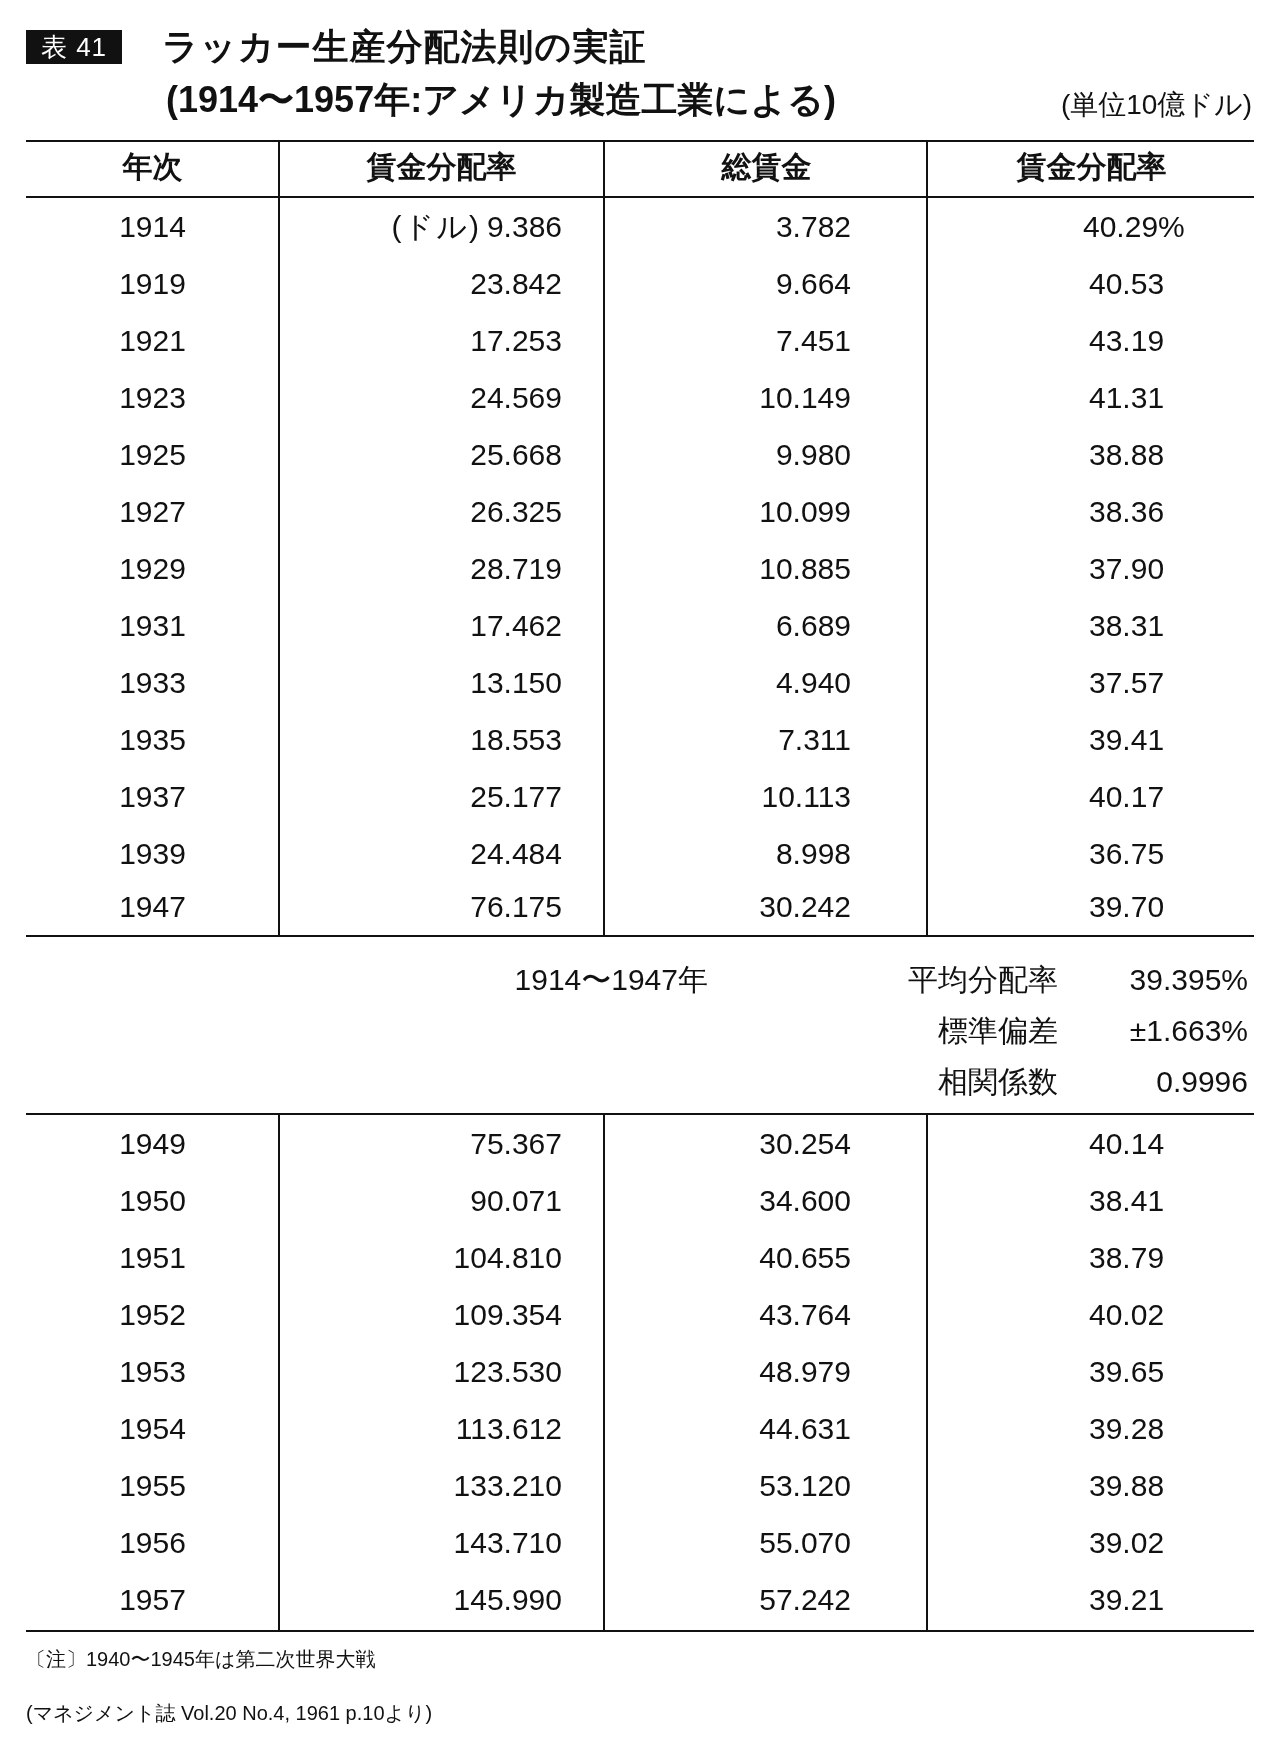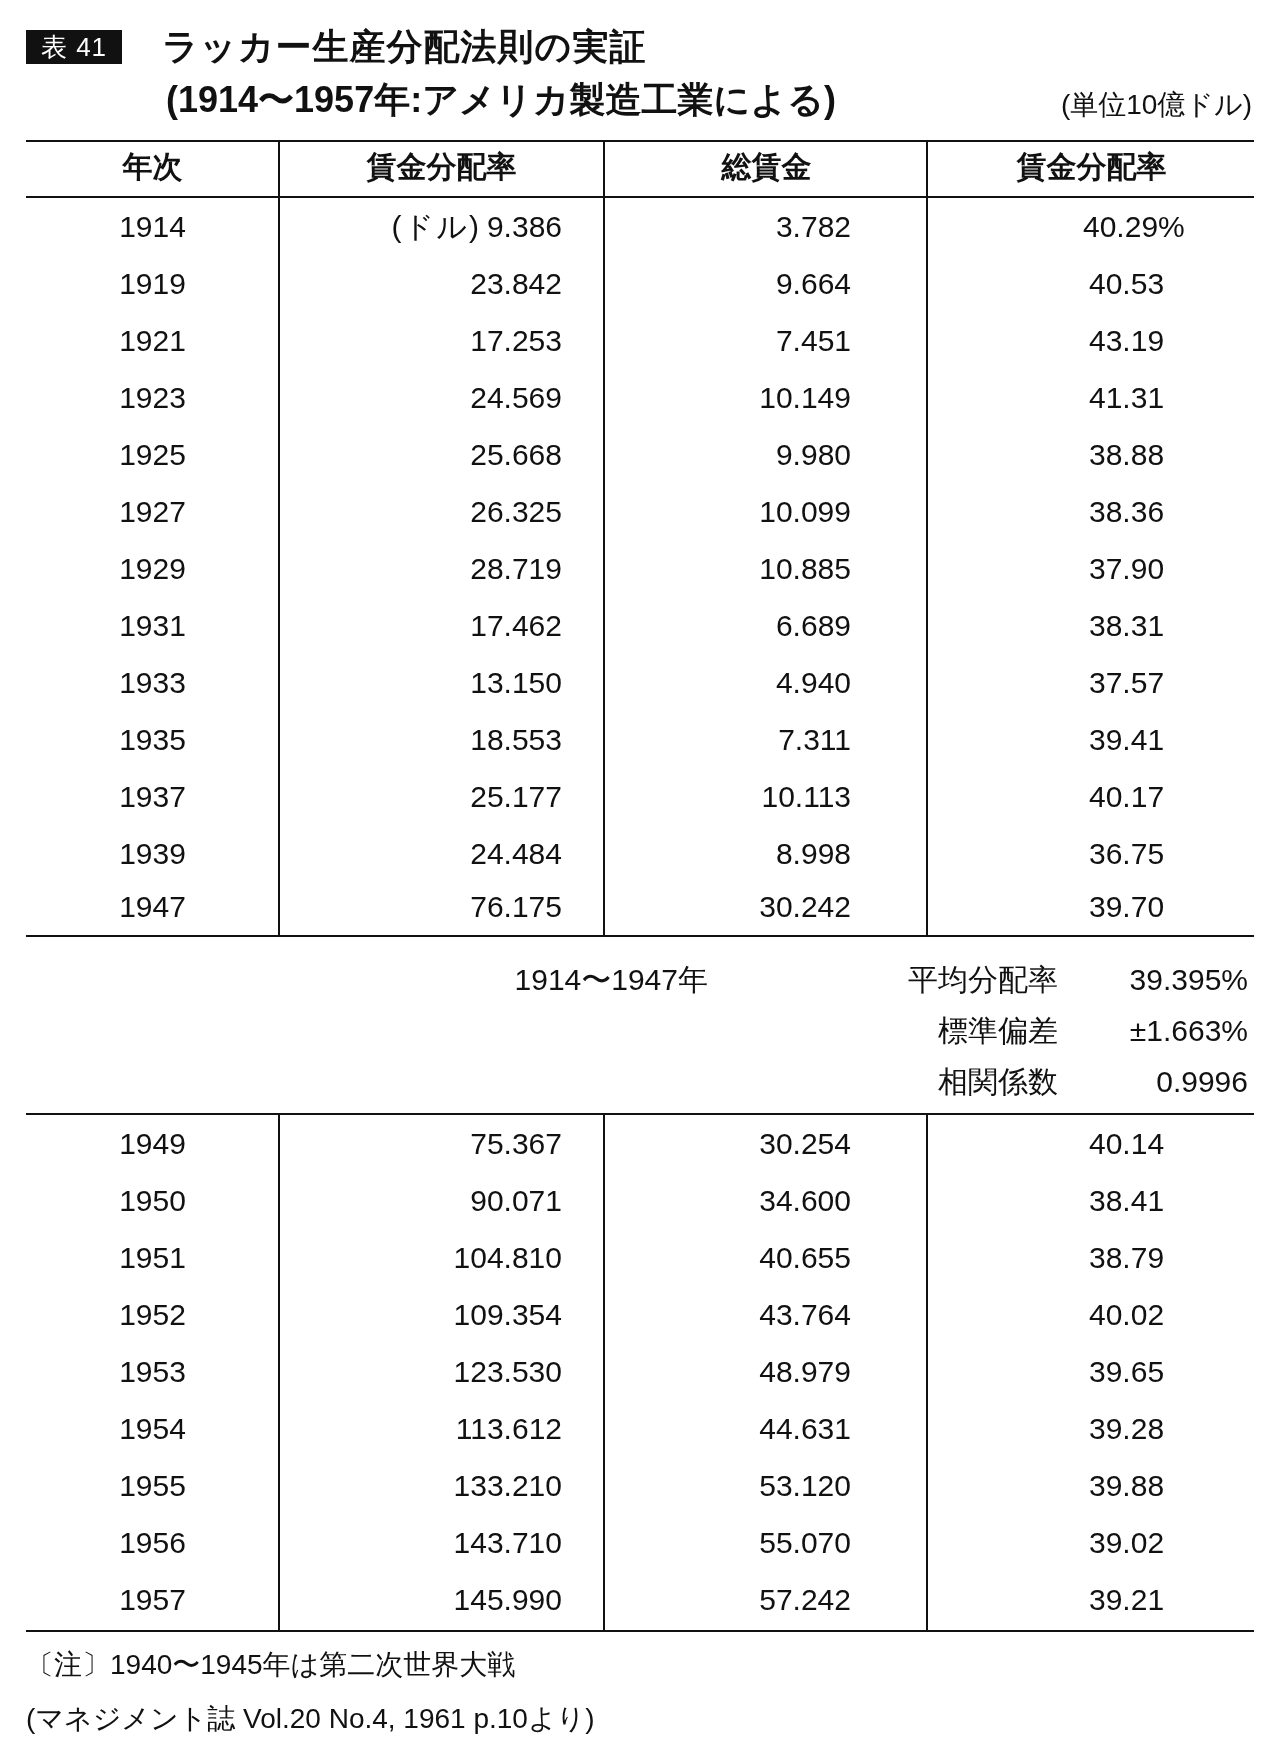--- a/index.html
+++ b/index.html
@@ -96,21 +96,21 @@
       height: 50px;
       line-height: 50px;
       white-space: nowrap;
     }
     .stat-period { position: absolute; right: 540px; }
     .stat-label { position: absolute; right: 190px; }
     .stat-value { position: absolute; right: 0; }
     .notes {
       position: absolute;
       left: 26px;
-      font-size: 28px;
+      font-size: 20px;
       white-space: nowrap;
     }
   </style>
 </head>
 <body>
 
 <div class="title-row">
   <div class="table-badge">表 41</div>
   <div class="title">ラッカー生産分配法則の実証</div>
 </div>

